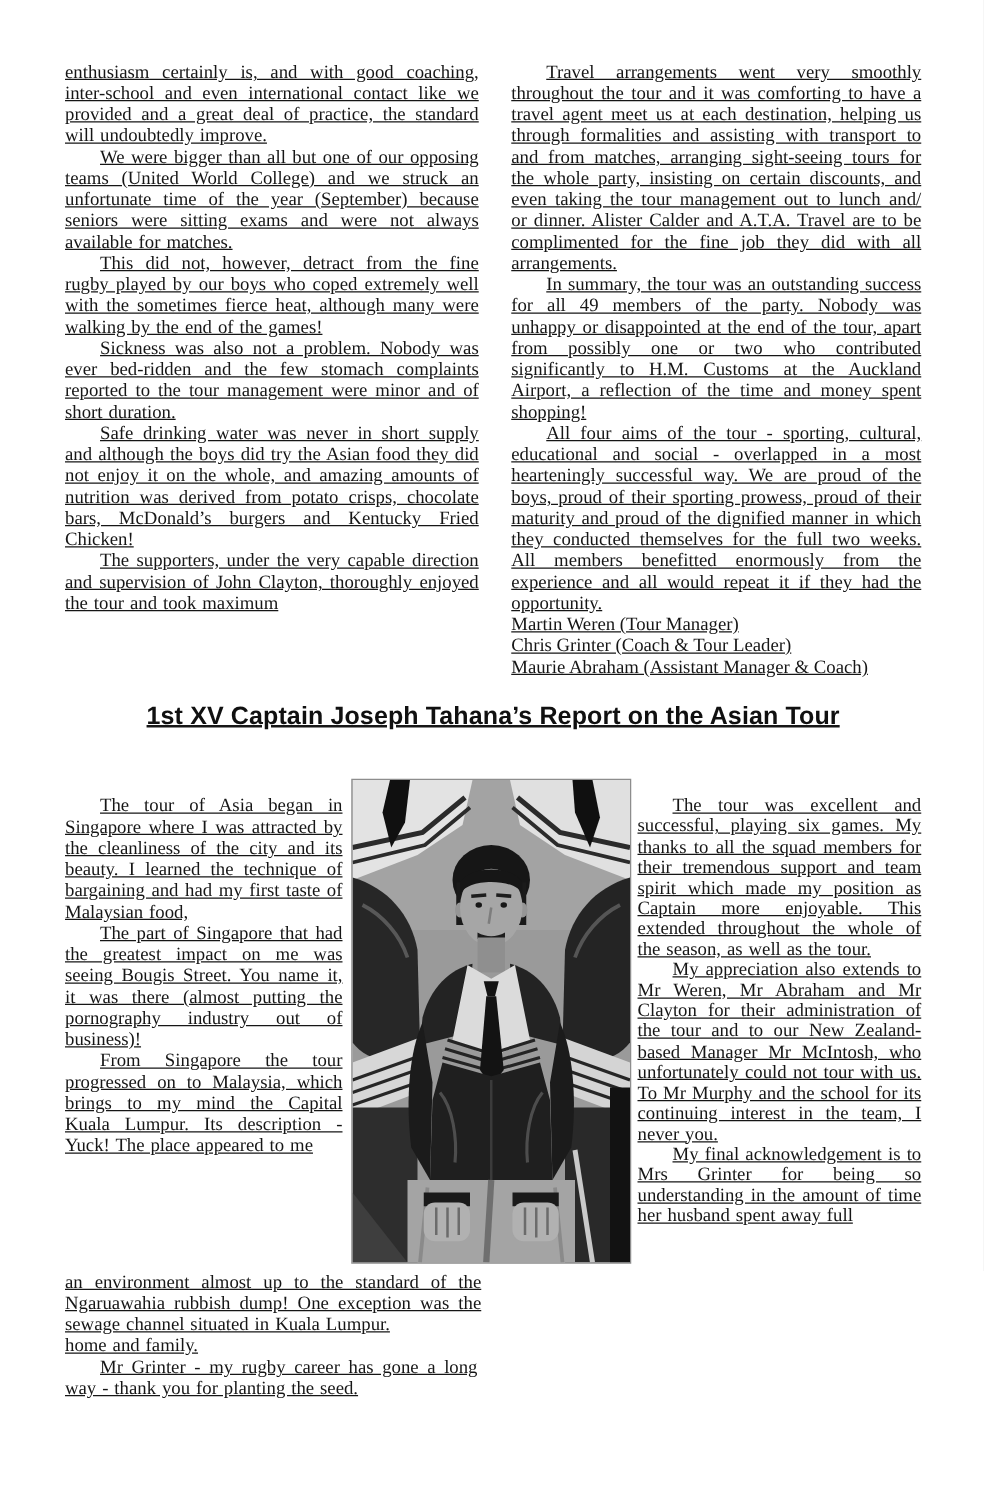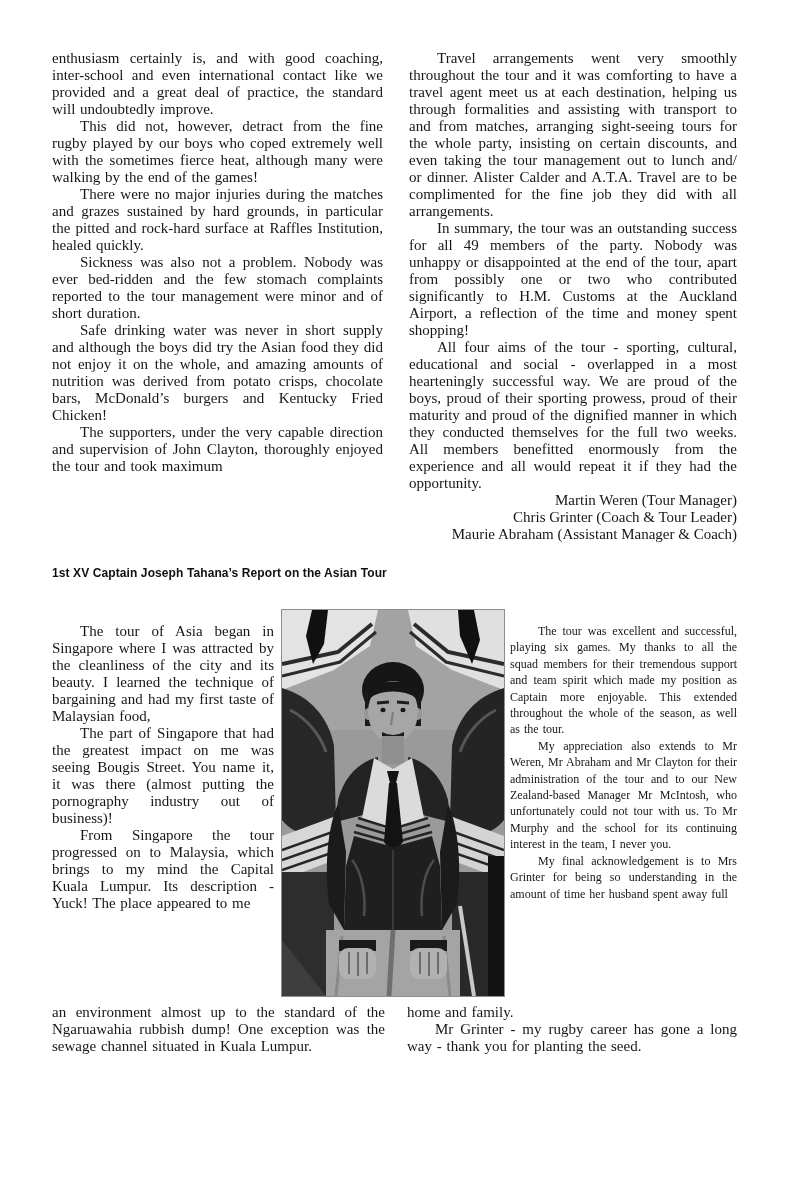--- a/index.html
+++ b/index.html
@@ -8,62 +8,63 @@
     width:787px;height:1200px;
     margin:0 auto;
     background:#ffffff;
     box-sizing:border-box;
     padding:50px 50px 14px 52px;
     font-family:"Liberation Serif", serif;
     font-size:15px;
     line-height:17px;
     color:#161616;
     overflow:hidden;
+    text-decoration:underline;
   }
   p{margin:0;text-align:justify;text-indent:28px;word-spacing:1px;}
   p.noind{text-indent:0;}
   .topcols{display:flex;}
   .topcols .colL{width:331px;margin-right:26px;}
   .topcols .colR{width:328px;}
-  .sigs{text-align:right;margin-top:0;}
+  .sigs{margin-top:0;}
   .sigs div{line-height:17px;}
   .heading{
     font-family:"Liberation Sans", sans-serif;
     font-weight:bold;
-    font-size:12px;
+    font-size:20px;
     letter-spacing:0.1px;
-    text-align:left;
-    margin:22px 0 28px 0;
+    text-align:center;
+    margin:22px 0 42px 0;
     color:#101010;
   }
   .bottomcols{display:flex;min-height:388px;}
   .bottomcols .colL{width:222px;margin-right:8px;padding-top:13px;}
-  .bottomcols .colR{width:227px;padding-top:13px;font-size:12px;line-height:16.4px;}
+  .bottomcols .colR{width:227px;padding-top:13px;font-size:15px;line-height:16.4px;}
   .photoframe{
     width:222px;height:386px;
     margin-right:6px;
     flex:0 0 auto;
     background:#9c9c9c;
     outline:1px solid #8d8d8d;
   }
   .photoframe svg{display:block;width:222px;height:386px;}
-  .widecols{display:flex;margin-top:6px;}
+  .widecols{display:flex;margin-top:6px;flex-direction:column;}
   .widecols .wL{width:333px;margin-right:22px;}
   .widecols .wR{width:330px;}
 </style>
 </head>
 <body>
 
 <div class="page">
 
   <div class="topcols">
     <div class="colL">
       <p class="noind">enthusiasm certainly is, and with good coaching, inter-school and even international contact like we provided and a great deal of practice, the standard will undoubtedly improve.</p>
+      <p>We were bigger than all but one of our opposing teams (United World College) and we struck an unfortunate time of the year (September) because seniors were sitting exams and were not always available for matches.</p>
       <p>This did not, however, detract from the fine rugby played by our boys who coped extremely well with the sometimes fierce heat, although many were walking by the end of the games!</p>
-      <p>There were no major injuries during the matches and grazes sustained by hard grounds, in particular the pitted and rock-hard surface at Raffles Institution, healed quickly.</p>
       <p>Sickness was also not a problem. Nobody was ever bed-ridden and the few stomach complaints reported to the tour management were minor and of short duration.</p>
       <p>Safe drinking water was never in short supply and although the boys did try the Asian food they did not enjoy it on the whole, and amazing amounts of nutrition was derived from potato crisps, chocolate bars, McDonald’s burgers and Kentucky Fried Chicken!</p>
       <p>The supporters, under the very capable direction and supervision of John Clayton, thoroughly enjoyed the tour and took maximum</p>
     </div>
     <div class="colR">
       <p>Travel arrangements went very smoothly throughout the tour and it was comforting to have a travel agent meet us at each destination, helping us through formalities and assisting with transport to and from matches, arranging sight-seeing tours for the whole party, insisting on certain discounts, and even taking the tour management out to lunch and/ or dinner. Alister Calder and A.T.A. Travel are to be complimented for the fine job they did with all arrangements.</p>
       <p>In summary, the tour was an outstanding success for all 49 members of the party. Nobody was unhappy or disappointed at the end of the tour, apart from possibly one or two who contributed significantly to H.M. Customs at the Auckland Airport, a reflection of the time and money spent shopping!</p>
       <p>All four aims of the tour - sporting, cultural, educational and social - overlapped in a most hearteningly successful way. We are proud of the boys, proud of their sporting prowess, proud of their maturity and proud of the dignified manner in which they conducted themselves for the full two weeks. All members benefitted enormously from the experience and all would repeat it if they had the opportunity.</p>
       <div class="sigs">
         <div>Martin Weren (Tour Manager)</div>

